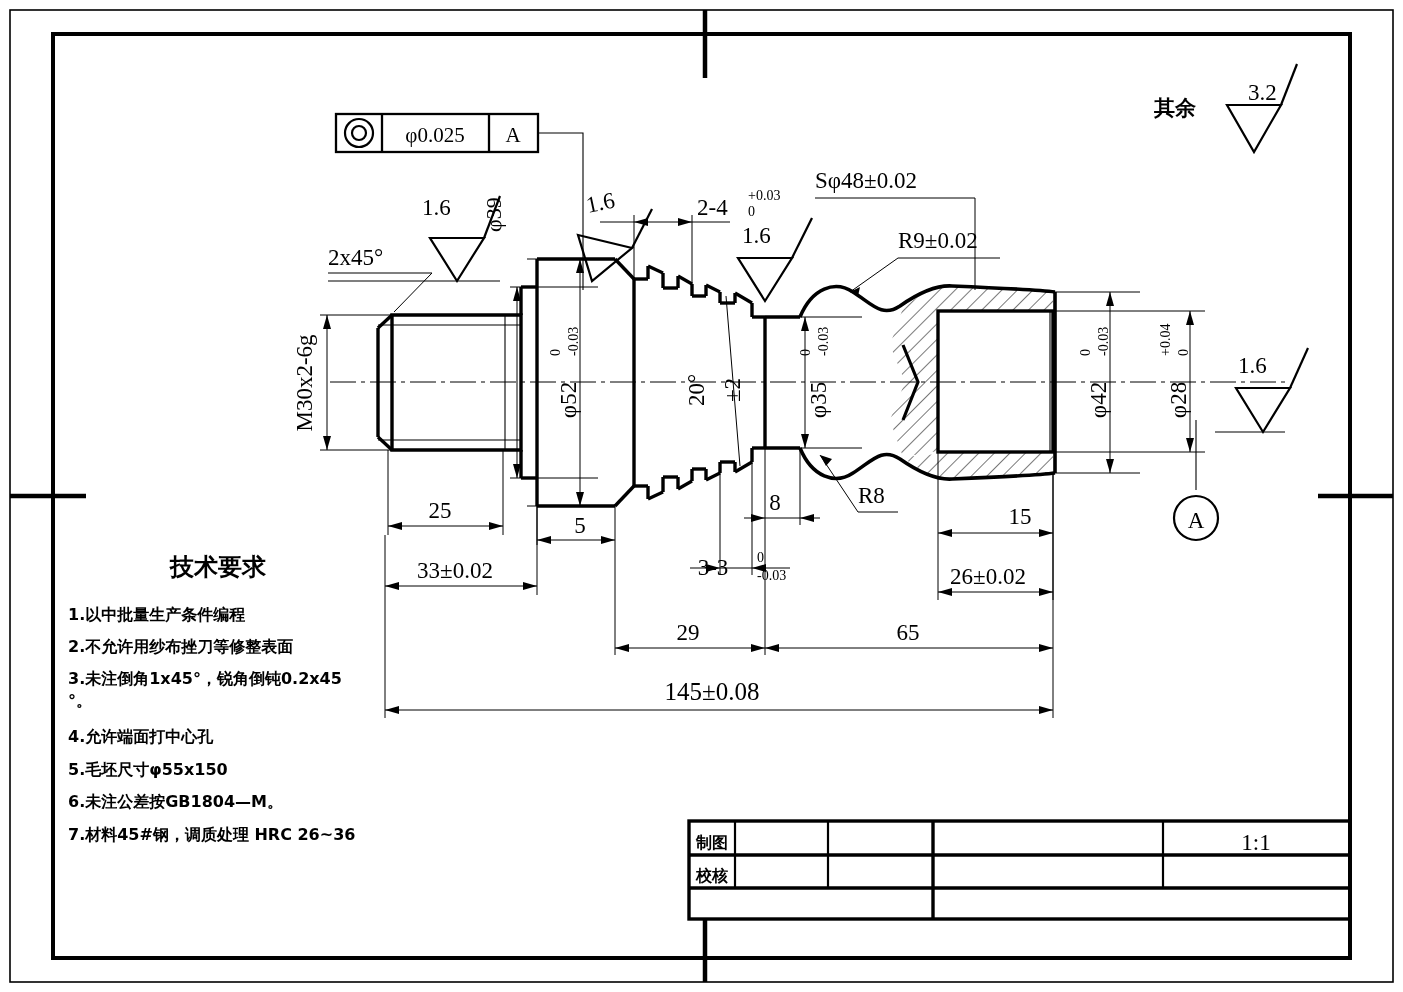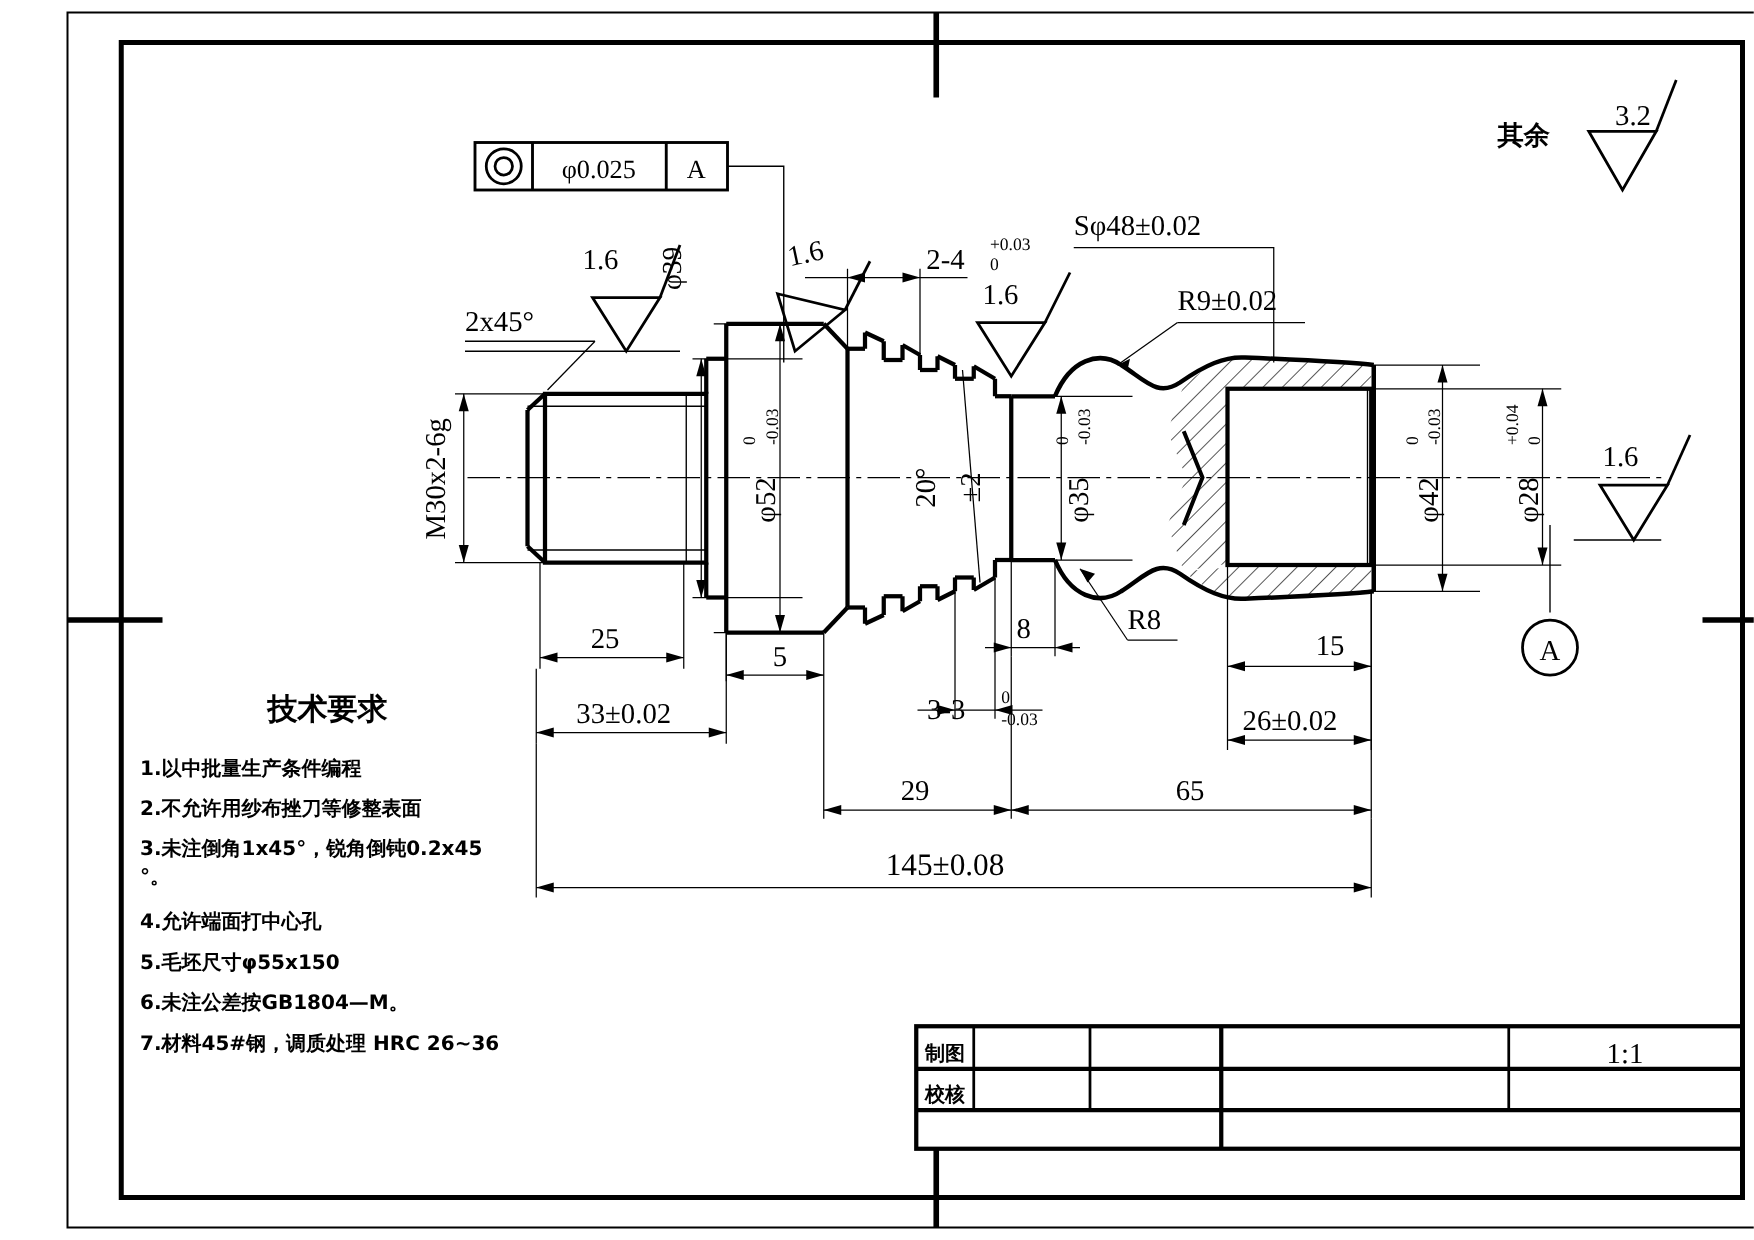--- a/index.html
+++ b/index.html
@@ -1,17 +1,17 @@
 <!DOCTYPE html>
 <html><head>
 <meta charset="utf-8">
 <style>
   html,body{margin:0;padding:0;background:#ffffff;}
   body{width:1403px;height:992px;font-family:"Liberation Serif",serif;color:#000;overflow:hidden;position:relative;}
-  #sheet{position:absolute;left:0;top:0;width:1222px;height:992px;padding-left:44px;}
+  #sheet{position:absolute;left:0;top:0;width:1222px;height:992px;}
   svg{display:block;}
   .txt{font-family:"Liberation Serif",serif;fill:#000;}
   .cn{font-family:"DejaVu Sans",sans-serif;fill:#000;font-weight:bold;}
 </style>
 </head>
 <body>
 
 <div id="sheet">
 <svg width="1403" height="992" viewBox="0 0 1403 992" xmlns="http://www.w3.org/2000/svg">
 

